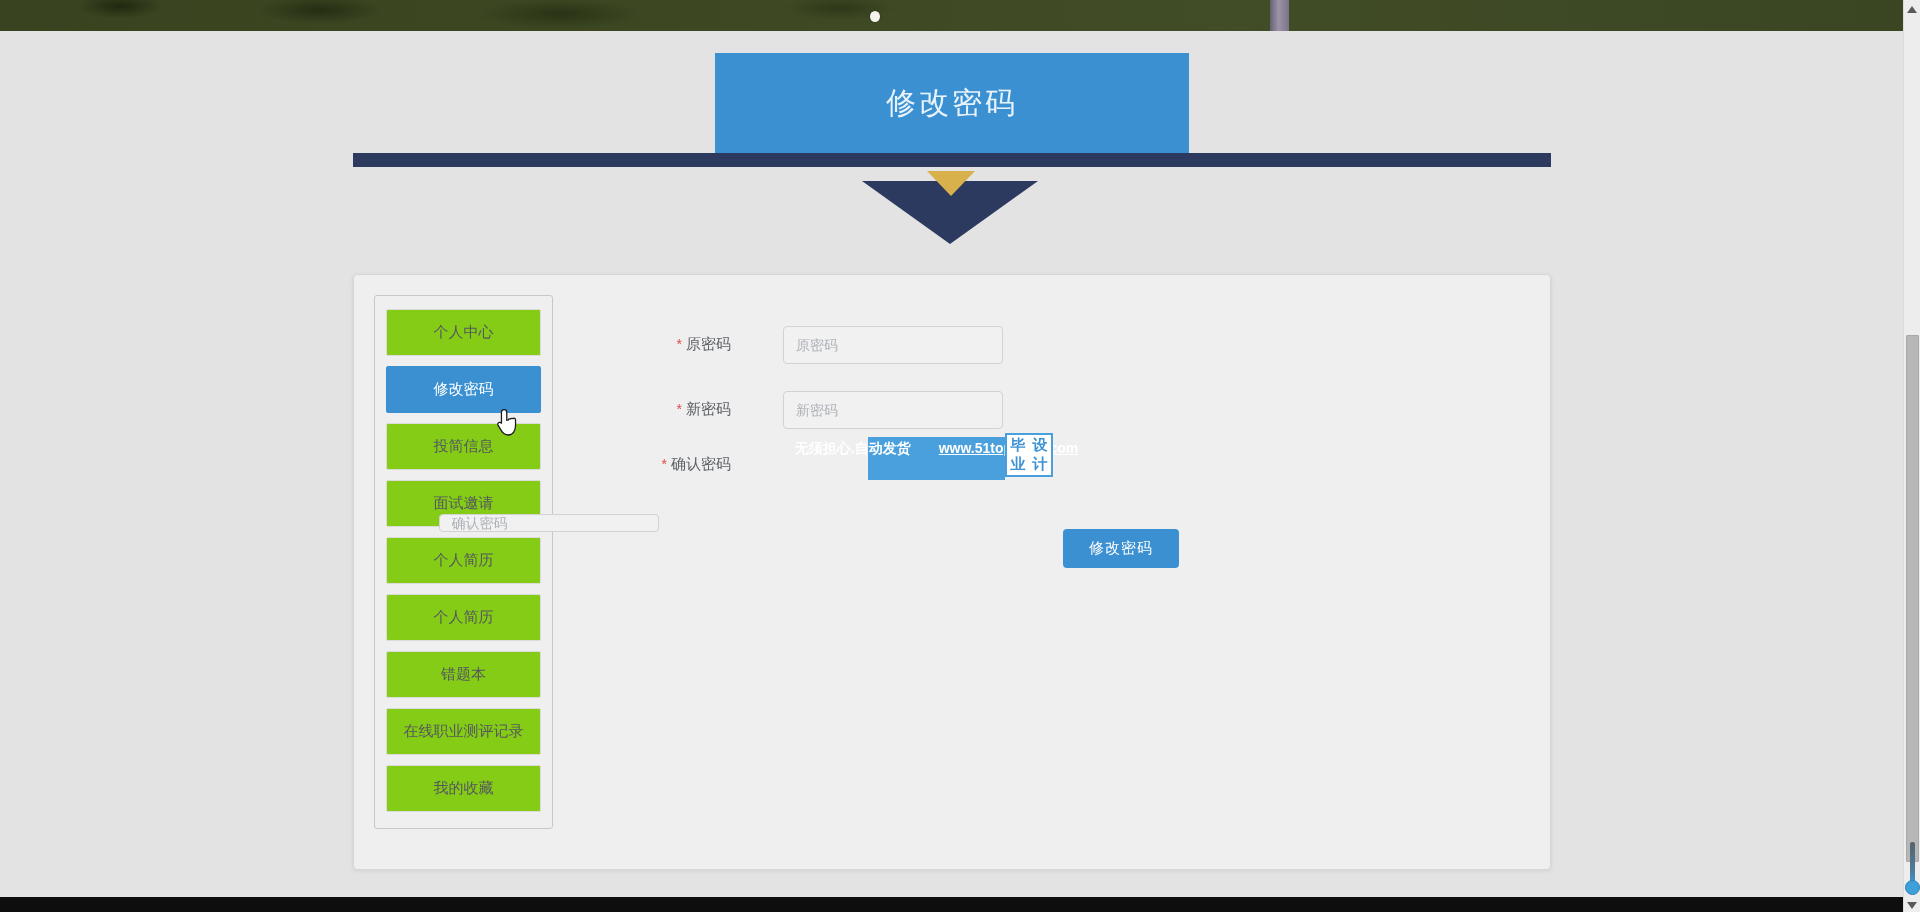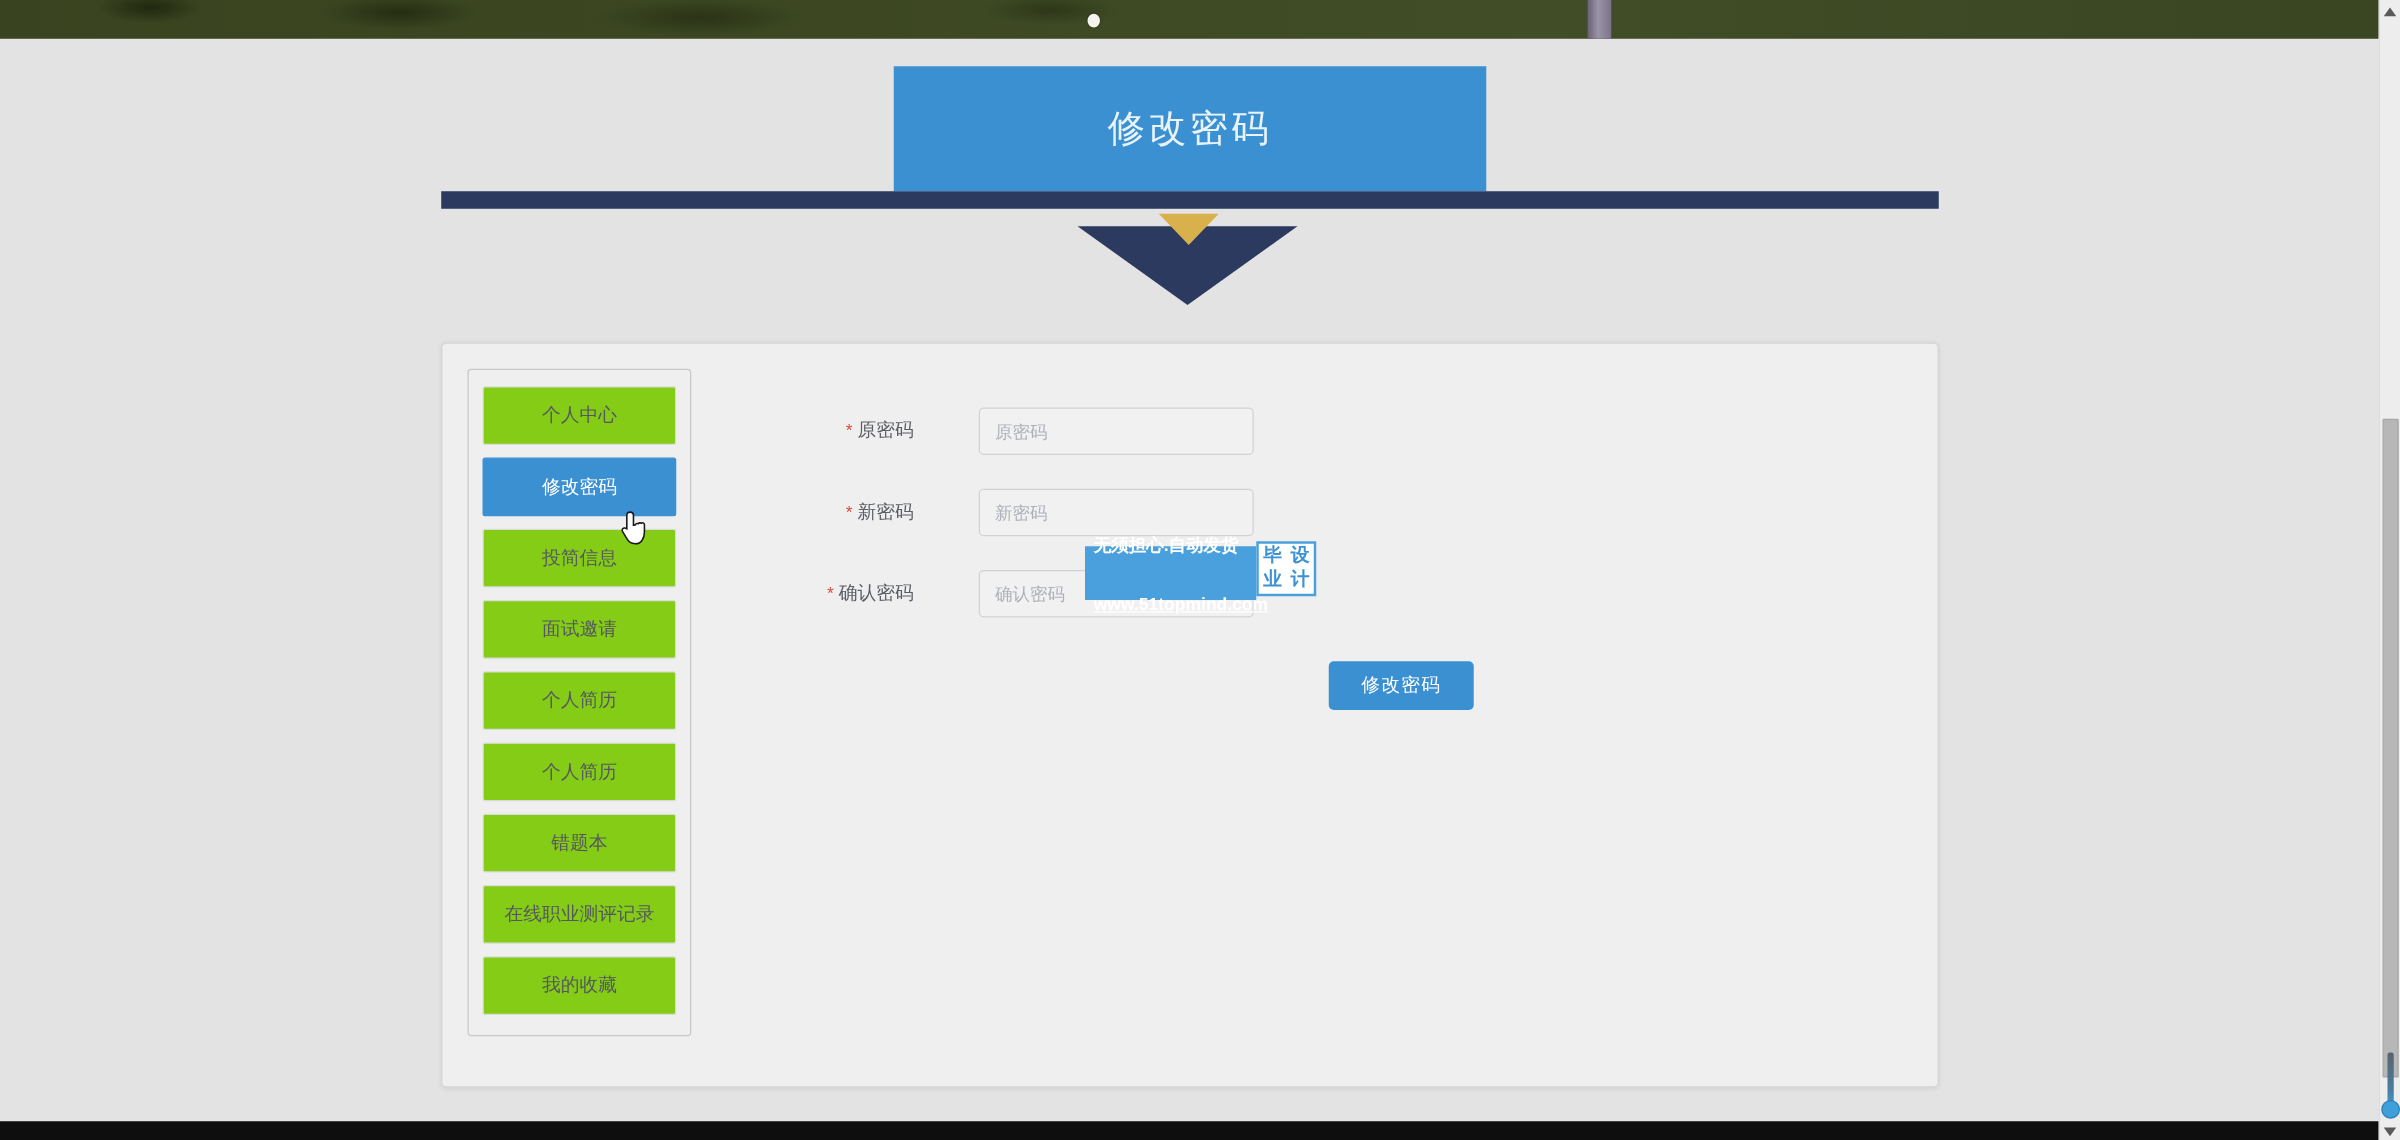--- a/index.html
+++ b/index.html
@@ -73,21 +73,21 @@
   }
   .menu-item:last-child { margin-bottom: 0; }
   .menu-item.active { background: #3b90d2; border-color: #3b90d2; color: #ffffff; }
 
   .hand-cursor { position: absolute; left: 495px; top: 408px; z-index: 40; }
 
   
   .form-row { position: absolute; left: 0; display: flex; align-items: center; height: 39px; gap: 40px; }
   .form-row.r0 { top: 50px; }
   .form-row.r1 { top: 115px; }
-  .form-row.r2 { top: 180px; }
+  .form-row.r2 { top: 180px; flex-direction: column; }
   .form-label {
     width: 389px; text-align: right; font-size: 15px; color: #5b5e64; padding-right: 12px;
     white-space: nowrap;
   }
   .req { color: #dd4b44; margin-right: 4px; font-size: 14px; }
   .pw-input {
     width: 220px; height: 38px; background: #f1f1f2;
     border: 1px solid #d2d2d4; border-radius: 4px;
     padding: 0 12px; font-size: 14px; color: #333; outline: none;
     font-family: "Liberation Sans", "DejaVu Sans", sans-serif;
@@ -102,21 +102,21 @@
   }
 
   
   .watermark {
     position: absolute; left: 868px; top: 433px; z-index: 50;
     display: flex; align-items: flex-start;
   }
   .wm-blue {
     margin-top: 4px; width: 137px; height: 43px; background: #4aa0dc;
     color: #ffffff; font-weight: bold; padding: 2px 7px 0 7px;
-    display: flex; flex-direction: column; justify-content: center; gap: 28px;
+    display: flex; justify-content: center; gap: 28px;
   }
   .wm-line1 { font-size: 14px; line-height: 19px; white-space: nowrap; }
   .wm-line2 { font-size: 14px; line-height: 19px; text-decoration: underline; white-space: nowrap; }
   .wm-badge {
     width: 48px; height: 44px; background: #ffffff; border: 2px solid #4aa0dc;
     color: #3c92d4; font-weight: bold; font-size: 15px; line-height: 19px;
     text-align: center; display: flex; flex-direction: row; justify-content: center;
   }
 
   

